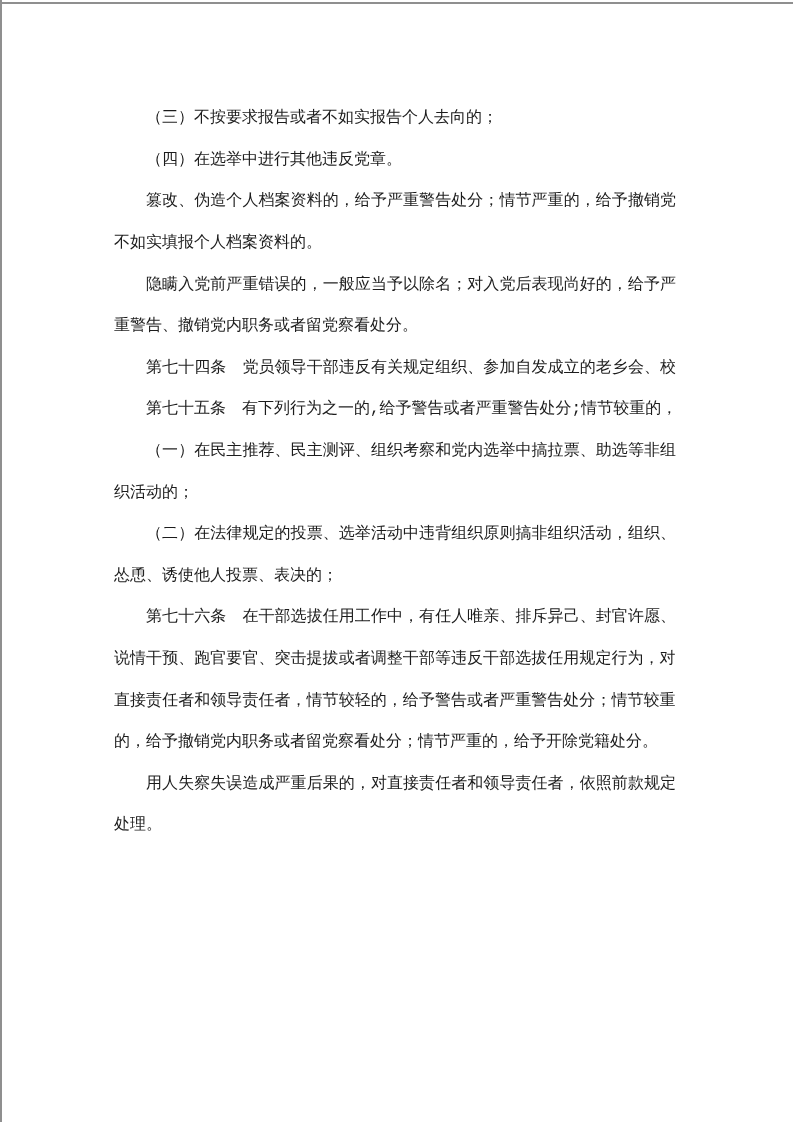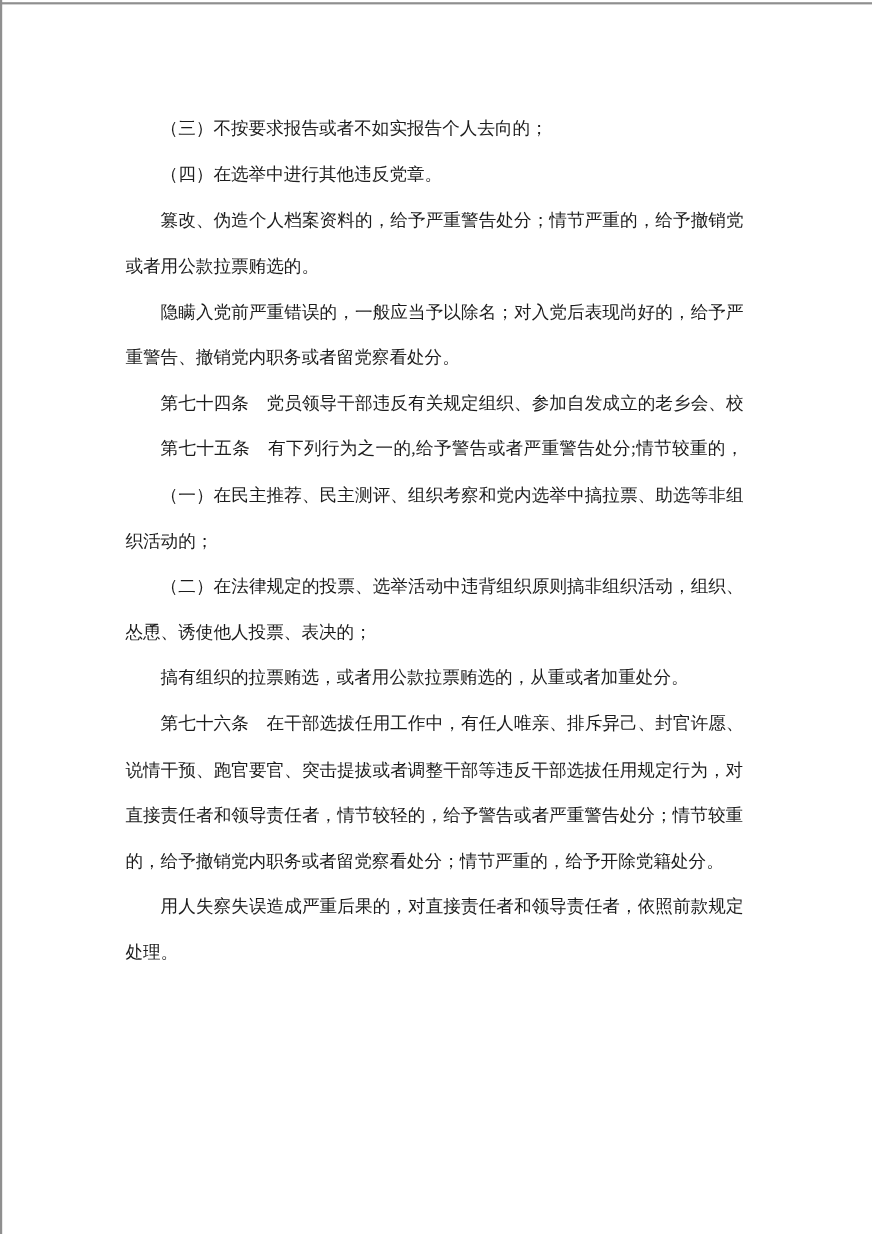--- a/index.html
+++ b/index.html
@@ -40,20 +40,21 @@
     font-size: 16px;
     color: var(--ink, #1c1c1c);
   }
   .line {
     height: 41.6px;
     display: flex;
     align-items: center;
     justify-content: flex-start;
     box-sizing: border-box;
     white-space: pre;
+    font-family: Liberation Mono, monospace;
   }
   .line.indent {
     padding-left: 32px; 
   }
   .line.justify {
     justify-content: space-between;
   }
   .line span {
     flex: none;
   }
@@ -61,30 +62,29 @@
 </head>
 <body>
 
 <div class="page">
   <div class="edge-top"></div>
   <div class="edge-left"></div>
   <div class="text-block">
       <div class="line indent">（三）不按要求报告或者不如实报告个人去向的；</div>
       <div class="line indent">（四）在选举中进行其他违反党章。</div>
       <div class="line indent justify"><span>篡</span><span>改</span><span>、</span><span>伪</span><span>造</span><span>个</span><span>人</span><span>档</span><span>案</span><span>资</span><span>料</span><span>的</span><span>，</span><span>给</span><span>予</span><span>严</span><span>重</span><span>警</span><span>告</span><span>处</span><span>分</span><span>；</span><span>情</span><span>节</span><span>严</span><span>重</span><span>的</span><span>，</span><span>给</span><span>予</span><span>撤</span><span>销</span><span>党</span></div>
-      <div class="line">或者用公款拉票贿选的。</div>
+      <div class="line">不如实填报个人档案资料的。</div>
       <div class="line indent justify"><span>隐</span><span>瞒</span><span>入</span><span>党</span><span>前</span><span>严</span><span>重</span><span>错</span><span>误</span><span>的</span><span>，</span><span>一</span><span>般</span><span>应</span><span>当</span><span>予</span><span>以</span><span>除</span><span>名</span><span>；</span><span>对</span><span>入</span><span>党</span><span>后</span><span>表</span><span>现</span><span>尚</span><span>好</span><span>的</span><span>，</span><span>给</span><span>予</span><span>严</span></div>
       <div class="line">重警告、撤销党内职务或者留党察看处分。</div>
       <div class="line indent justify"><span>第</span><span>七</span><span>十</span><span>四</span><span>条</span><span>　</span><span>党</span><span>员</span><span>领</span><span>导</span><span>干</span><span>部</span><span>违</span><span>反</span><span>有</span><span>关</span><span>规</span><span>定</span><span>组</span><span>织</span><span>、</span><span>参</span><span>加</span><span>自</span><span>发</span><span>成</span><span>立</span><span>的</span><span>老</span><span>乡</span><span>会</span><span>、</span><span>校</span></div>
       <div class="line indent justify"><span>第</span><span>七</span><span>十</span><span>五</span><span>条</span><span>　</span><span>有</span><span>下</span><span>列</span><span>行</span><span>为</span><span>之</span><span>一</span><span>的</span><span>,</span><span>给</span><span>予</span><span>警</span><span>告</span><span>或</span><span>者</span><span>严</span><span>重</span><span>警</span><span>告</span><span>处</span><span>分</span><span>;</span><span>情</span><span>节</span><span>较</span><span>重</span><span>的</span><span>，</span></div>
       <div class="line indent justify"><span>（</span><span>一</span><span>）</span><span>在</span><span>民</span><span>主</span><span>推</span><span>荐</span><span>、</span><span>民</span><span>主</span><span>测</span><span>评</span><span>、</span><span>组</span><span>织</span><span>考</span><span>察</span><span>和</span><span>党</span><span>内</span><span>选</span><span>举</span><span>中</span><span>搞</span><span>拉</span><span>票</span><span>、</span><span>助</span><span>选</span><span>等</span><span>非</span><span>组</span></div>
       <div class="line">织活动的；</div>
       <div class="line indent justify"><span>（</span><span>二</span><span>）</span><span>在</span><span>法</span><span>律</span><span>规</span><span>定</span><span>的</span><span>投</span><span>票</span><span>、</span><span>选</span><span>举</span><span>活</span><span>动</span><span>中</span><span>违</span><span>背</span><span>组</span><span>织</span><span>原</span><span>则</span><span>搞</span><span>非</span><span>组</span><span>织</span><span>活</span><span>动</span><span>，</span><span>组</span><span>织</span><span>、</span></div>
       <div class="line">怂恿、诱使他人投票、表决的；</div>
-      <div class="line indent">搞有组织的拉票贿选，或者用公款拉票贿选的，从重或者加重处分。</div>
       <div class="line indent justify"><span>第</span><span>七</span><span>十</span><span>六</span><span>条</span><span>　</span><span>在</span><span>干</span><span>部</span><span>选</span><span>拔</span><span>任</span><span>用</span><span>工</span><span>作</span><span>中</span><span>，</span><span>有</span><span>任</span><span>人</span><span>唯</span><span>亲</span><span>、</span><span>排</span><span>斥</span><span>异</span><span>己</span><span>、</span><span>封</span><span>官</span><span>许</span><span>愿</span><span>、</span></div>
       <div class="line justify"><span>说</span><span>情</span><span>干</span><span>预</span><span>、</span><span>跑</span><span>官</span><span>要</span><span>官</span><span>、</span><span>突</span><span>击</span><span>提</span><span>拔</span><span>或</span><span>者</span><span>调</span><span>整</span><span>干</span><span>部</span><span>等</span><span>违</span><span>反</span><span>干</span><span>部</span><span>选</span><span>拔</span><span>任</span><span>用</span><span>规</span><span>定</span><span>行</span><span>为</span><span>，</span><span>对</span></div>
       <div class="line justify"><span>直</span><span>接</span><span>责</span><span>任</span><span>者</span><span>和</span><span>领</span><span>导</span><span>责</span><span>任</span><span>者</span><span>，</span><span>情</span><span>节</span><span>较</span><span>轻</span><span>的</span><span>，</span><span>给</span><span>予</span><span>警</span><span>告</span><span>或</span><span>者</span><span>严</span><span>重</span><span>警</span><span>告</span><span>处</span><span>分</span><span>；</span><span>情</span><span>节</span><span>较</span><span>重</span></div>
       <div class="line">的，给予撤销党内职务或者留党察看处分；情节严重的，给予开除党籍处分。</div>
       <div class="line indent justify"><span>用</span><span>人</span><span>失</span><span>察</span><span>失</span><span>误</span><span>造</span><span>成</span><span>严</span><span>重</span><span>后</span><span>果</span><span>的</span><span>，</span><span>对</span><span>直</span><span>接</span><span>责</span><span>任</span><span>者</span><span>和</span><span>领</span><span>导</span><span>责</span><span>任</span><span>者</span><span>，</span><span>依</span><span>照</span><span>前</span><span>款</span><span>规</span><span>定</span></div>
       <div class="line">处理。</div>
     </div>
 </div>
 
 </body></html>

